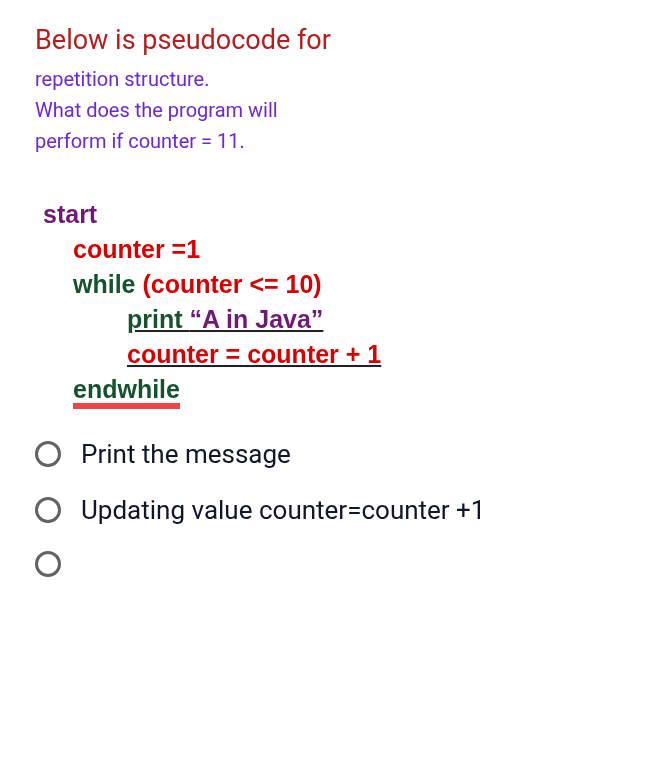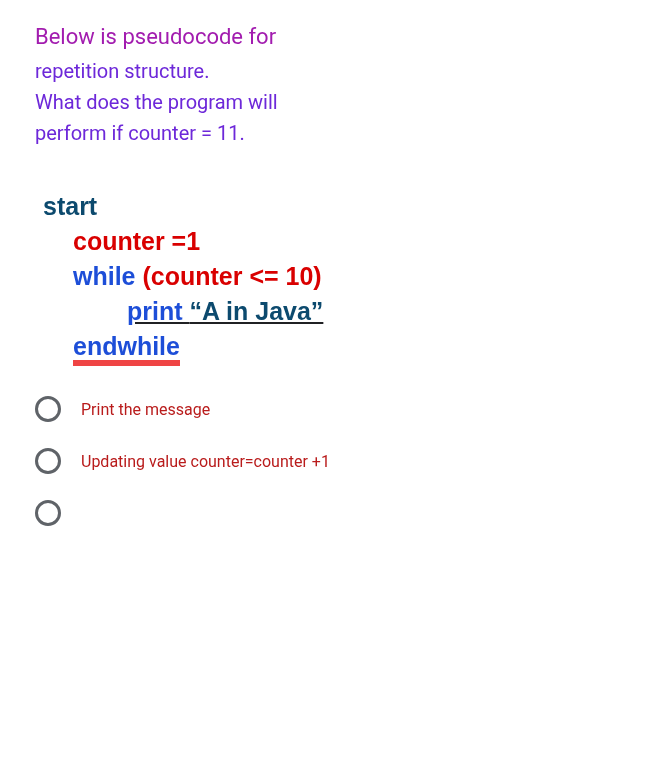--- a/index.html
+++ b/index.html
@@ -15,23 +15,23 @@
     padding: 20px 35px;
     color: #202124;
   }
   .question-header {
     display: flex;
     justify-content: space-between;
     align-items: flex-start;
     margin-bottom: 2px;
   }
   .question-text {
-    font-size: 22px;
+    font-size: 27px;
     font-weight: 400;
-    color: #a21caf;
+    color: #b91c1c;
     line-height: 1.55;
   }
   .points-wrap {
     white-space: nowrap;
     padding-left: 40px;
     padding-top: 4px;
   }
   .required-star {
     color: #d93025;
     font-size: 20px;
@@ -49,23 +49,23 @@
     line-height: 1.55;
   }
   .code-block {
     margin-top: 40px;
     margin-left: 8px;
     font-family: Arial, sans-serif;
     font-size: 25px;
     font-weight: 700;
     line-height: 1.4;
   }
-  .kw-blue { color: #1d4ed8; }
+  .kw-blue { color: #14532d; }
   .kw-red { color: #d90000; }
-  .kw-black { color: #0c4a6e; }
+  .kw-black { color: #701a75; }
   .i1 { padding-left: 30px; }
   .i2 { padding-left: 84px; text-decoration: underline; }
   .endwhile {
     border-bottom: 6px solid #ef4444;
     display: inline;
   }
   .options {
     margin-top: 32px;
   }
   .option {
@@ -76,23 +76,23 @@
   }
   .radio {
     width: 26px;
     height: 26px;
     border: 3px solid #5f6368;
     border-radius: 50%;
     flex-shrink: 0;
     margin-right: 20px;
   }
   .option-label {
-    font-size: 16px;
+    font-size: 26px;
     font-weight: 400;
-    color: #b91c1c;
+    color: #0f172a;
   }
 </style>
 </head>
 <body>
 
 <div class="question-header">
   <div class="question-text">Below is pseudocode for</div>
 </div>
 <div class="question-body">repetition structure.</div>
 <div class="question-body">What does the program will</div>
@@ -100,20 +100,21 @@
 
 <div class="code-block">
   <div><span class="kw-black">start</span></div>
   <div class="i1"><span class="kw-red">counter =1</span></div>
   <div class="i1">
     <span class="kw-blue">while </span><span class="kw-red">(counter &lt;= 10)</span>
   </div>
   <div class="i2">
     <span class="kw-blue">print </span><span class="kw-black">“A in Java”</span>
   </div>
+  <div class="i2"><span class="kw-red">counter = counter + 1</span></div>
   <div class="i1"><span class="kw-blue endwhile">endwhile</span></div>
 </div>
 
 <div class="options">
   <div class="option">
     <div class="radio"></div>
     <div class="option-label">Print the message</div>
   </div>
   <div class="option">
     <div class="radio"></div>

